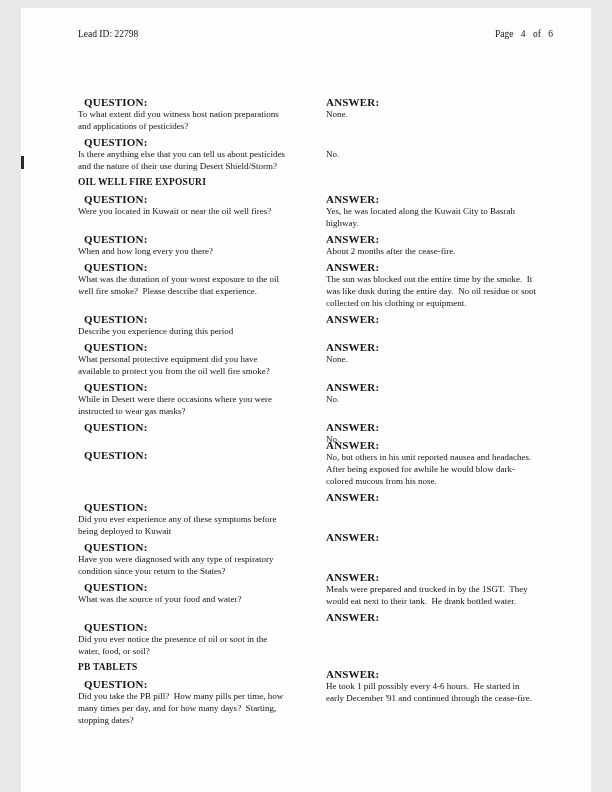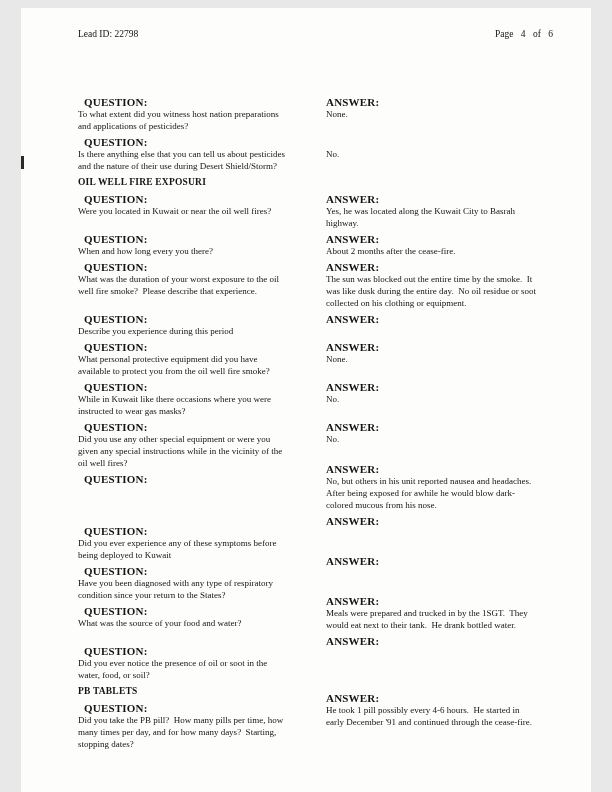--- a/index.html
+++ b/index.html
@@ -136,35 +136,32 @@
       </div>
       <div class="a-col">
         <div class="label">ANSWER:</div>
         <div class="text">None.</div>
       </div>
     </div>
 
     <div class="qa-row">
       <div class="q-col">
         <div class="label">QUESTION:</div>
-        <div class="text">While in Kuwait like there occasions where you were
+        <div class="text">While in Desert were there occasions where you were
 instructed to wear gas masks?</div>
       </div>
       <div class="a-col">
         <div class="label">ANSWER:</div>
         <div class="text">No.</div>
       </div>
     </div>
 
     <div class="qa-row">
       <div class="q-col">
         <div class="label">QUESTION:</div>
-        <div class="text">Did you use any other special equipment or were you
-given any special instructions while in the vicinity of the
-oil well fires?</div>
       </div>
       <div class="a-col">
         <div class="label">ANSWER:</div>
         <div class="text">No.</div>
       </div>
     </div>
 
     <div class="qa-row">
       <div class="q-col">
         <div class="label">QUESTION:</div>
@@ -185,21 +182,21 @@
       </div>
       <div class="a-col shift">
         <div class="label">ANSWER:</div>
         <div class="text"></div>
       </div>
     </div>
 
     <div class="qa-row">
       <div class="q-col">
         <div class="label">QUESTION:</div>
-        <div class="text">Have you been diagnosed with any type of respiratory
+        <div class="text">Have you were diagnosed with any type of respiratory
 condition since your return to the States?</div>
       </div>
       <div class="a-col shift">
         <div class="label">ANSWER:</div>
         <div class="text"></div>
       </div>
     </div>
 
     <div class="qa-row">
       <div class="q-col">

